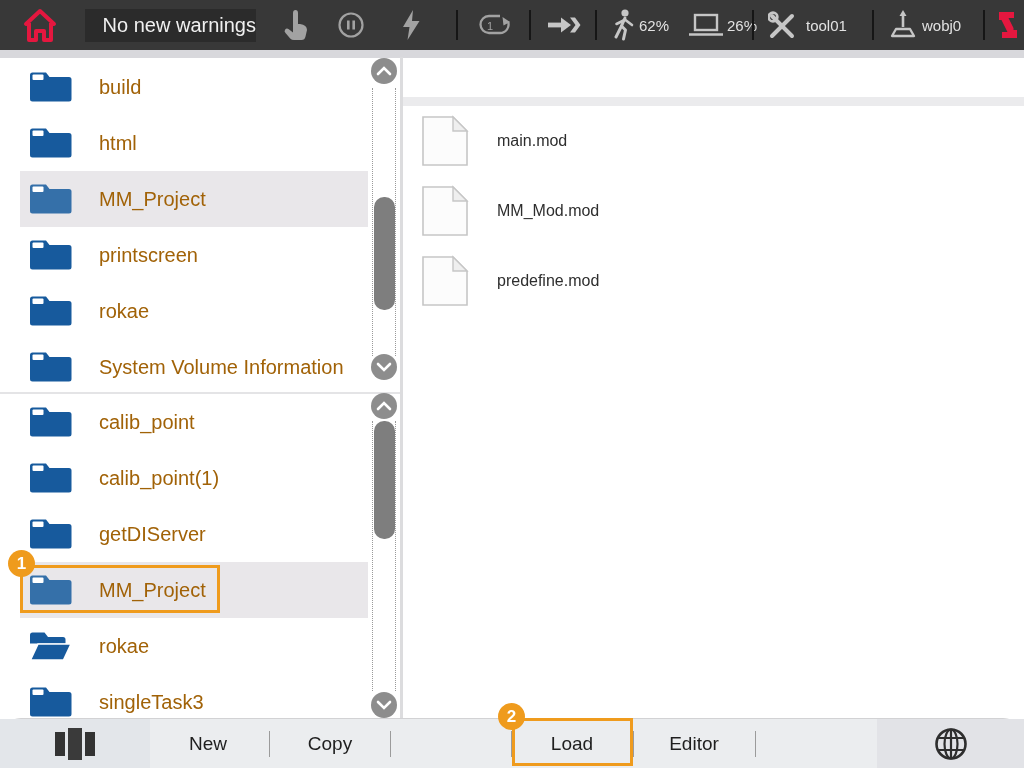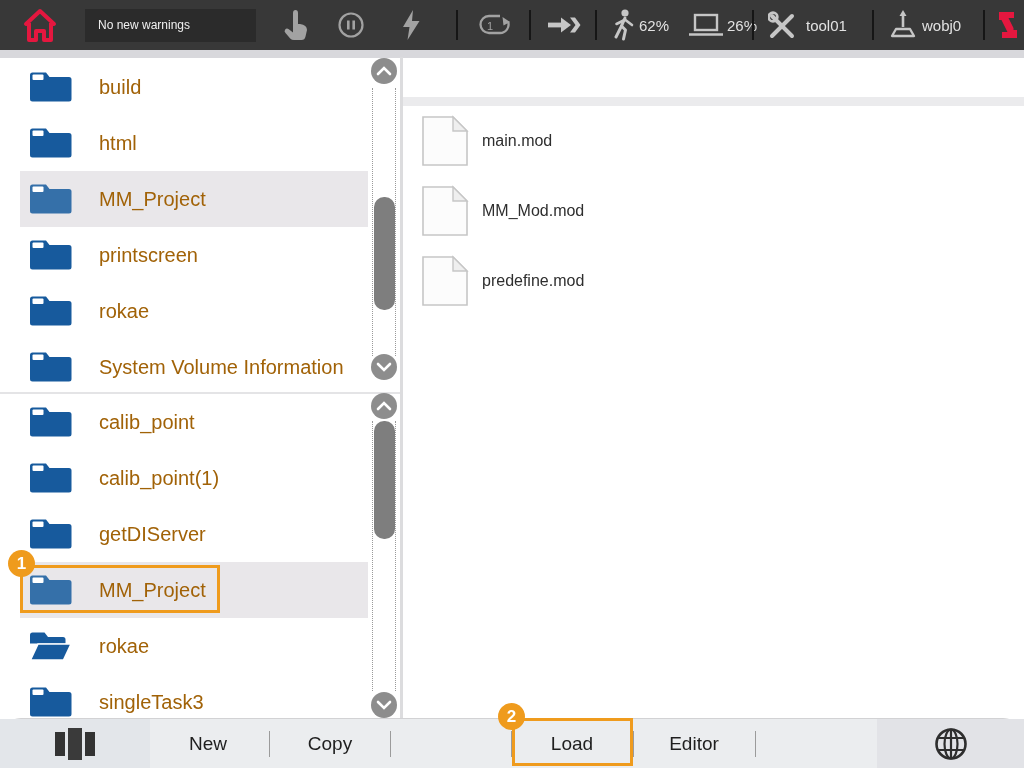--- a/index.html
+++ b/index.html
@@ -3,21 +3,21 @@
 <meta charset="utf-8">
 <style>
   * { margin:0; padding:0; box-sizing:border-box; }
   html,body { width:1024px; height:768px; font-family:"Liberation Sans", sans-serif; background:#fff; overflow:hidden; }
   #stage { position:relative; width:1024px; height:768px; background:#fff; }
 
   
   .topbar { position:absolute; left:0; top:0; width:1024px; height:50px; background:#383838; }
   .topbar .abs { position:absolute; }
   .warnbox { left:85px; top:9px; width:171px; height:33px; background:#2b2b2b; color:#f0f0f0;
-             font-size:12px; line-height:33px; padding-left:13px; }
+             font-size:20px; line-height:33px; padding-left:13px;text-align:right; }
   .tsep { width:2px; height:30px; top:10px; background:#161616; }
   .tlabel { color:#e2e2e2; font-size:15px; top:17px; }
   .topstrip { position:absolute; left:0; top:50px; width:1024px; height:8px; background:#d8d8dc; }
 
   
   .row { position:absolute; left:20px; width:348px; height:56px; display:flex; align-items:center; }
   .row.selected { background:#e9e7ea; }
   .row .ficon { margin-left:8px; width:46px; height:40px; flex:0 0 46px; color:#175a9d; }
   .row.selected .ficon { color:#3570a9; }
   .row .flabel { margin-left:25px; font-size:20px; color:#a16207; white-space:nowrap; }
@@ -26,21 +26,21 @@
   
   .scbtn { position:absolute; left:371px; width:26px; height:26px; border-radius:50%;
            background:#8d8d8d; display:flex; align-items:center; justify-content:center; }
   .sctrack { position:absolute; left:372px; width:24px; border-left:1px dotted #9a9a9a; border-right:1px dotted #9a9a9a; }
   .scthumb { position:absolute; left:374px; width:21px; border-radius:10px; background:#7e7e7e; }
 
   
   .vdiv { position:absolute; left:400px; top:57px; width:3px; height:661px; background:#dcdcde; }
   .rstrip { position:absolute; left:403px; top:97px; width:621px; height:9px; background:#ebebed; }
   .frow { position:absolute; left:420px; height:52px; display:flex; align-items:center; }
-  .frow .flabel { margin-left:12px; font-size:16px; color:#2e2e2e; }
+  .frow .flabel { margin-left:27px; font-size:16px; color:#2e2e2e; }
 
   
   .step-rect { position:absolute; border:3px solid #ef9b1d; z-index:40; }
   .step-badge { position:absolute; width:27px; height:27px; border-radius:50%; background:#ef9b1d;
                 color:#fff; font-size:17px; font-weight:bold; display:flex; align-items:center;
                 justify-content:center; z-index:41; }
 
   
   .bottombar { position:absolute; left:0; top:718px; width:1024px; height:50px; background:#ebedef;
                border-top:1px solid #d2d2d4;border-radius:21px; }

